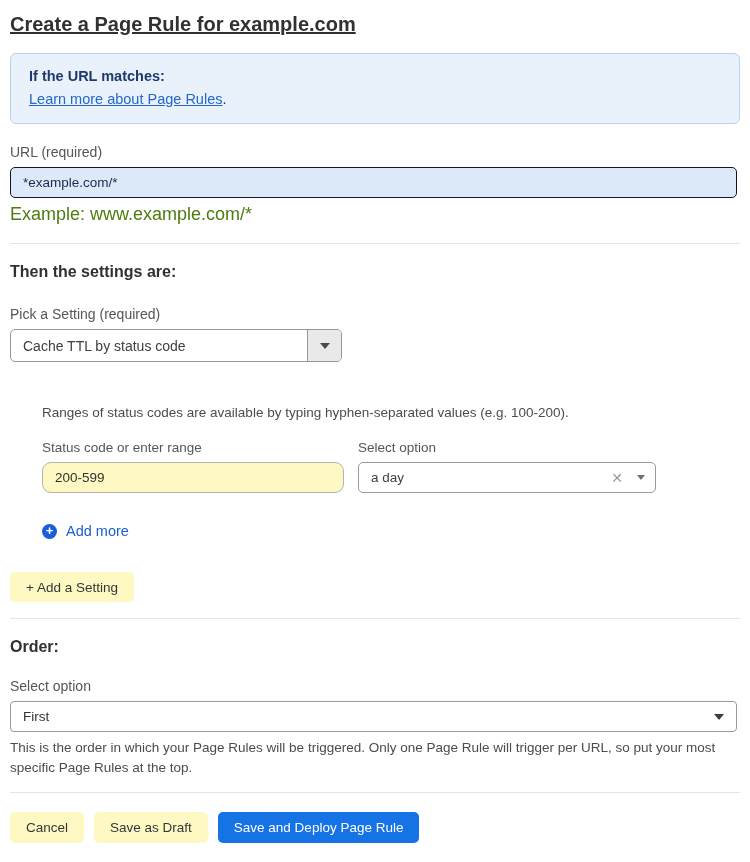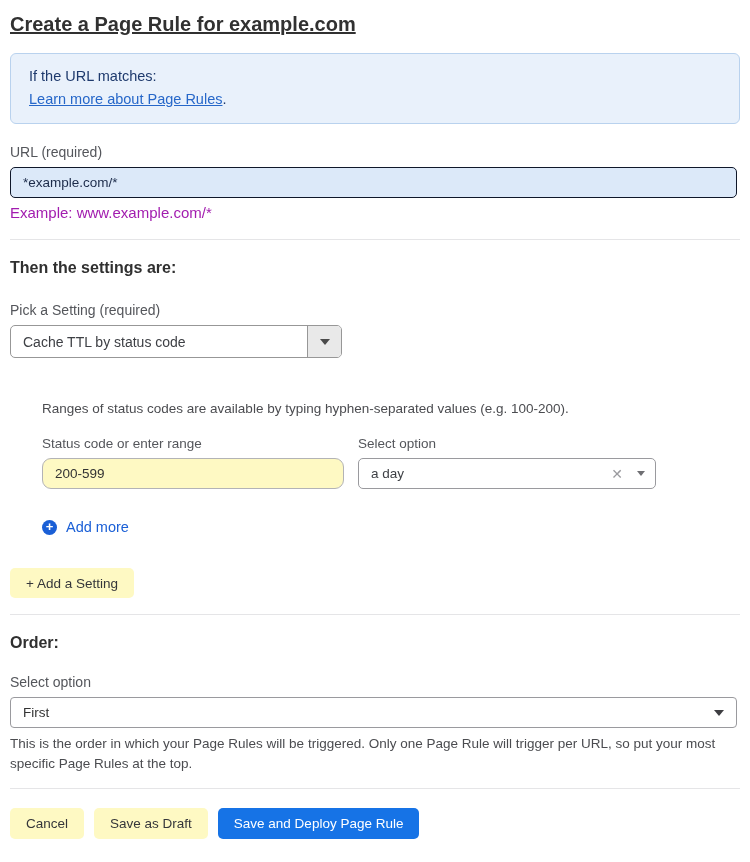--- a/index.html
+++ b/index.html
@@ -21,41 +21,41 @@
   .info-box {
     margin-top: 15px;
     background: #e9f1fb;
     border: 1px solid #b9d2ee;
     border-radius: 6px;
     padding: 11px 18px 13px 18px;
     color: #1e3a6d;
     font-size: 14.5px;
     line-height: 22.5px;
   }
-  .info-box .info-heading { font-weight: 400; }
+  .info-box .info-heading { font-weight: 700; }
   .info-link { color: #2667c9; text-decoration: underline; cursor: pointer; }
 
   
   .field-label {
     margin-top: 20px;
     font-size: 14px; color: #54565b;
   }
   .url-input {
     display: block;
     margin-top: 7px;
     width: 727px; height: 31px;
     background: #dce9f9;
     border: 1px solid #0f172a;
     border-radius: 5px;
     padding: 0 12px;
     font-family: "Liberation Sans", sans-serif;
     font-size: 13.5px; color: #1c2b4a;
     outline: none;
   }
-  .example-text { margin-top: 6px; font-size: 15px; color: #a21caf; }
+  .example-text { margin-top: 6px; font-size: 18px; color: #4d7c0f; }
 
   .divider { border: none; border-top: 1px solid #e5e5e7; margin-top: 18px; }
 
   .section-heading {
     margin-top: 19px;
     font-size: 16px; font-weight: 700; color: #303030;
   }
 
   
   .pick-label { margin-top: 25px; font-size: 14px; color: #54565b; }

